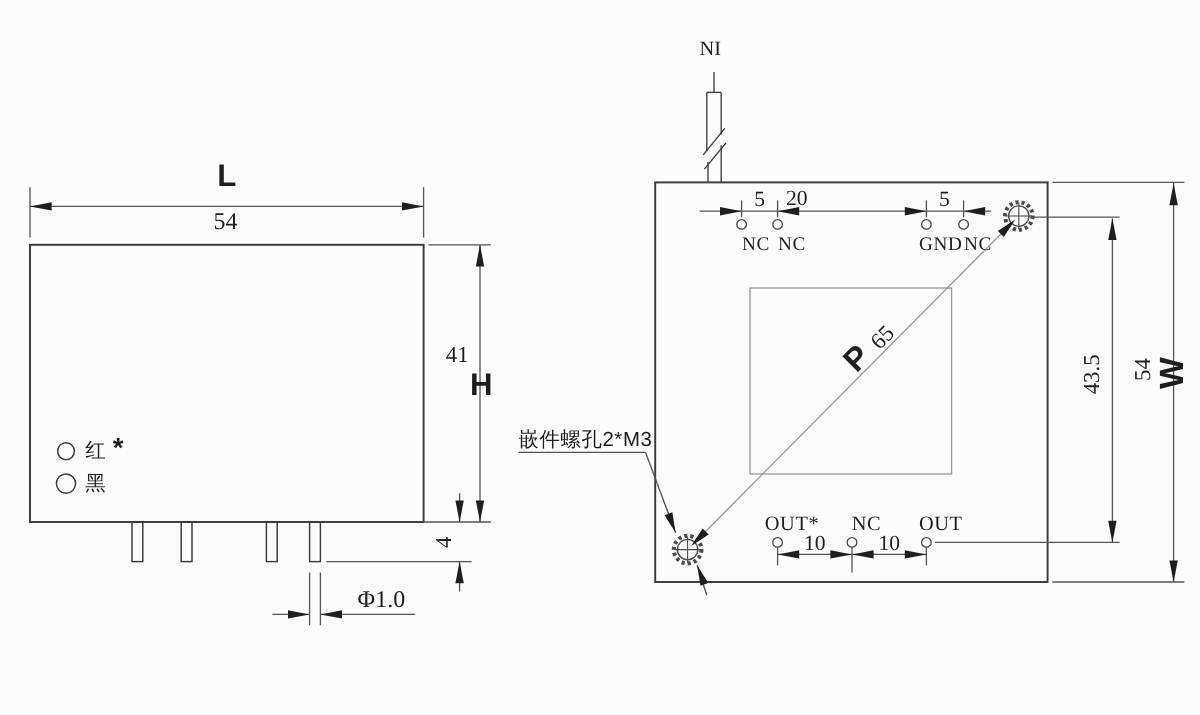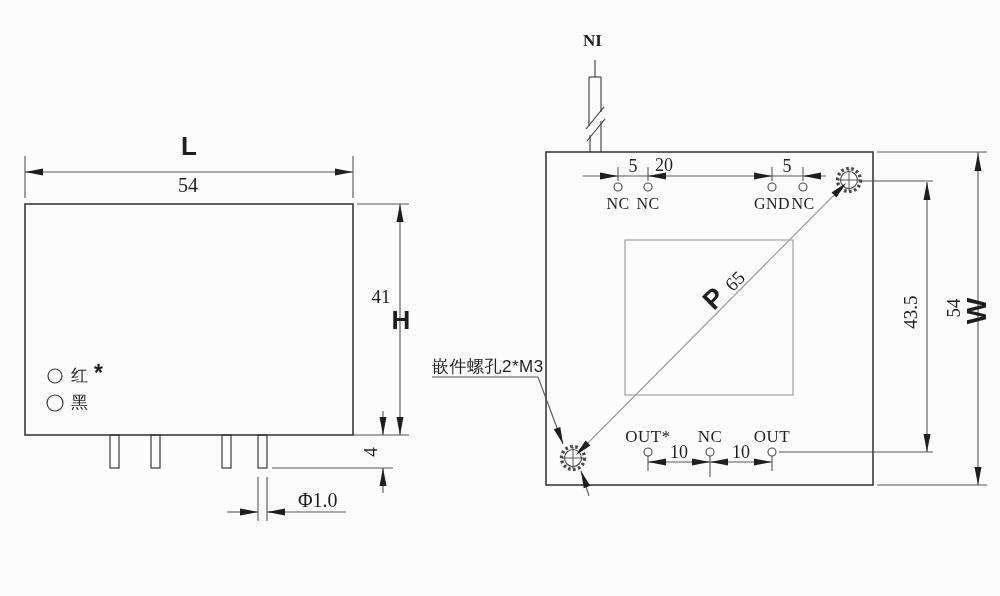--- a/index.html
+++ b/index.html
@@ -7,23 +7,23 @@
     width:1000px;height:596px;position:relative;overflow:hidden;
     background:#fcfcfc;
     font-family:"Liberation Serif", serif;
     color:#1e1e1e;
   }
   .stage{position:absolute;left:0;top:0;width:1000px;height:596px;}
   svg{position:absolute;left:0;top:0;}
   .txt{position:absolute;white-space:nowrap;line-height:1;}
   .ctr{transform:translate(-50%,0);}            
   .dimnum{font-size:19px;font-family:"Liberation Serif",serif;}
-  .dimnum-sm{font-size:17px;font-family:"Liberation Serif",serif;font-weight:bold;}
+  .dimnum-sm{font-size:17px;font-family:"Liberation Serif",serif;}
   .biglet{font-size:26px;font-weight:bold;font-family:"Liberation Sans",sans-serif;}
-  .pinlbl{font-size:16px;font-family:"Liberation Serif",serif;letter-spacing:.5px;}
+  .pinlbl{font-size:16px;font-family:"Liberation Serif",serif;letter-spacing:.5px;margin-left:12px;}
   .vtext{position:absolute;white-space:nowrap;line-height:1;transform:translate(-50%,-50%) rotate(-90deg);}
   .cn{font-size:17px;font-family:"Liberation Sans",sans-serif;}
   .note{font-size:17px;font-family:Liberation Sans, sans-serif;letter-spacing:.5px;}
   .star{font-size:23px;font-weight:bold;font-family:"Liberation Sans",sans-serif;}
   .ptext{position:absolute;left:724px;top:289px;transform:translate(-50%,-50%) rotate(-45deg);
          display:flex;align-items:baseline;gap:9px;}
   .ptext .p{font-size:27px;font-weight:bold;font-family:"Liberation Sans",sans-serif;}
   .ptext .v{font-size:19px;font-family:"Liberation Serif",serif;}
   .title{position:absolute;left:447px;top:538px;transform:translateX(-50%);
          font-size:43px;letter-spacing:2px;font-family:"Liberation Serif",serif;}

